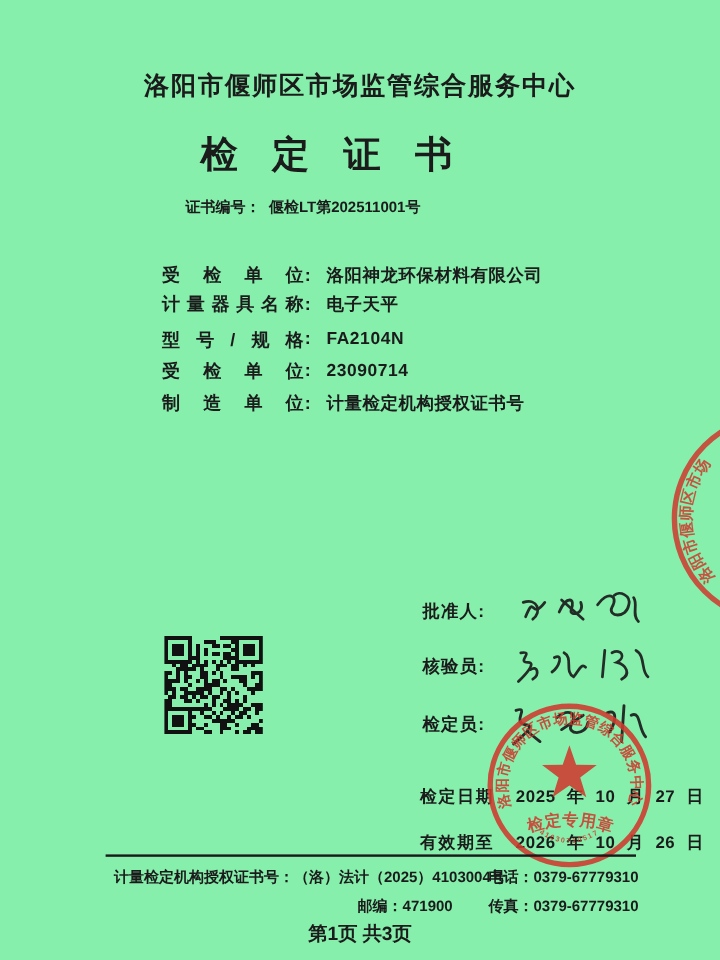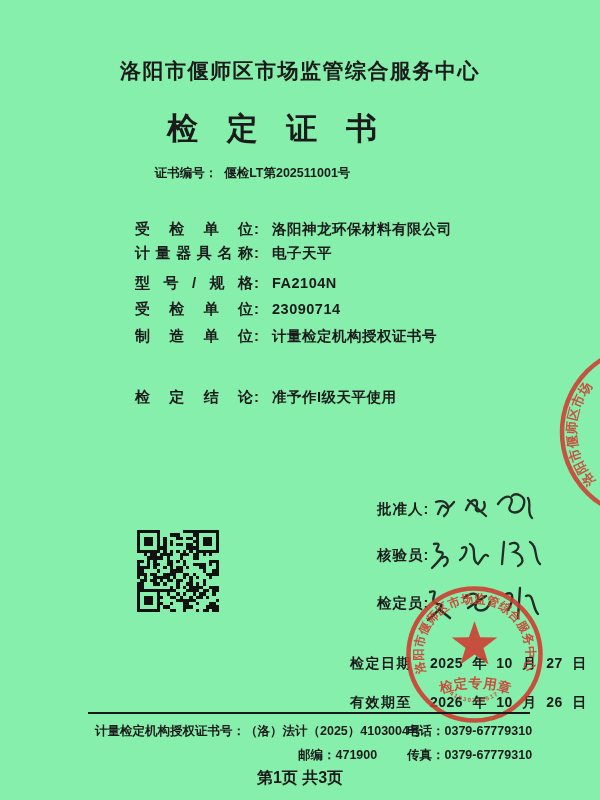--- a/index.html
+++ b/index.html
@@ -13,21 +13,21 @@
   .doc-title{position:absolute;top:108px;left:0;width:544px;text-align:center;
     font-size:31px;font-weight:bold;letter-spacing:10px;text-indent:10px;}
   .cert-no{position:absolute;top:165px;left:0;width:505px;text-align:center;
     font-size:12.5px;font-weight:bold;}
   .cert-no .v{margin-left:7px;}
   .frow{position:absolute;left:135px;font-size:15px;font-weight:bold;white-space:nowrap;}
   .frow .lbl{display:inline-block;width:118px;text-align:justify;text-align-last:justify;
     vertical-align:top;letter-spacing:0;}
   .frow .colon{display:inline-block;margin-left:1px;}
   .frow .val{display:inline-block;margin-left:13px;font-size:14.5px;letter-spacing:.5px;}
-  .sig-row-label{position:absolute;left:352px;font-size:14.5px;font-weight:bold;letter-spacing:1px;margin-left:25px;}
+  .sig-row-label{position:absolute;left:352px;font-size:14.5px;font-weight:bold;letter-spacing:1px;}
   .sig-svg{position:absolute;}
   .date-row{position:absolute;left:350px;font-size:14px;font-weight:bold;white-space:nowrap;}
   .date-row .dlbl{letter-spacing:1.5px;}
   .date-row .dval{margin-left:14px;word-spacing:5px;letter-spacing:.5px;}
   .hrule{position:absolute;left:88px;top:712px;width:442px;height:2px;background:#1a1a1a;}
   .foot{position:absolute;font-size:12.5px;font-weight:bold;white-space:nowrap;}
   .f-auth{left:95px;top:723px;}
   .f-phone{left:407px;top:723px;}
   .f-addr{left:95px;top:747px;}
   .f-zip{left:298px;top:747px;}
@@ -55,23 +55,20 @@
     <span class="lbl">计量器具名称</span><span class="colon">:</span><span class="val">电子天平</span>
   </div>
   <div class="frow" style="top:274px">
     <span class="lbl">型号/规格</span><span class="colon">:</span><span class="val">FA2104N</span>
   </div>
   <div class="frow" style="top:300px">
     <span class="lbl">受检单位</span><span class="colon">:</span><span class="val">23090714</span>
   </div>
   <div class="frow" style="top:327px">
     <span class="lbl">制造单位</span><span class="colon">:</span><span class="val">计量检定机构授权证书号</span>
-  </div>
-  <div class="frow" style="top:388px">
-    <span class="lbl">检定结论</span><span class="colon">:</span><span class="val">准予作I级天平使用</span>
   </div>
 
   <svg class="seal2" width="55" height="192" viewBox="0 0 55 192">
     <circle cx="103" cy="90" r="86" fill="none" stroke="#cf3a2e" stroke-width="4.5"></circle>
     <path id="arcP" d="M52.1,140.9 A72,72 0 0 1 52.1,39.1" fill="none"></path>
     <text font-size="13" font-weight="bold" fill="#cf3a2e" font-family="Liberation Sans, sans-serif">
       <textPath href="#arcP" startOffset="2">洛阳市偃师区市场</textPath>
     </text>
   </svg>
 

